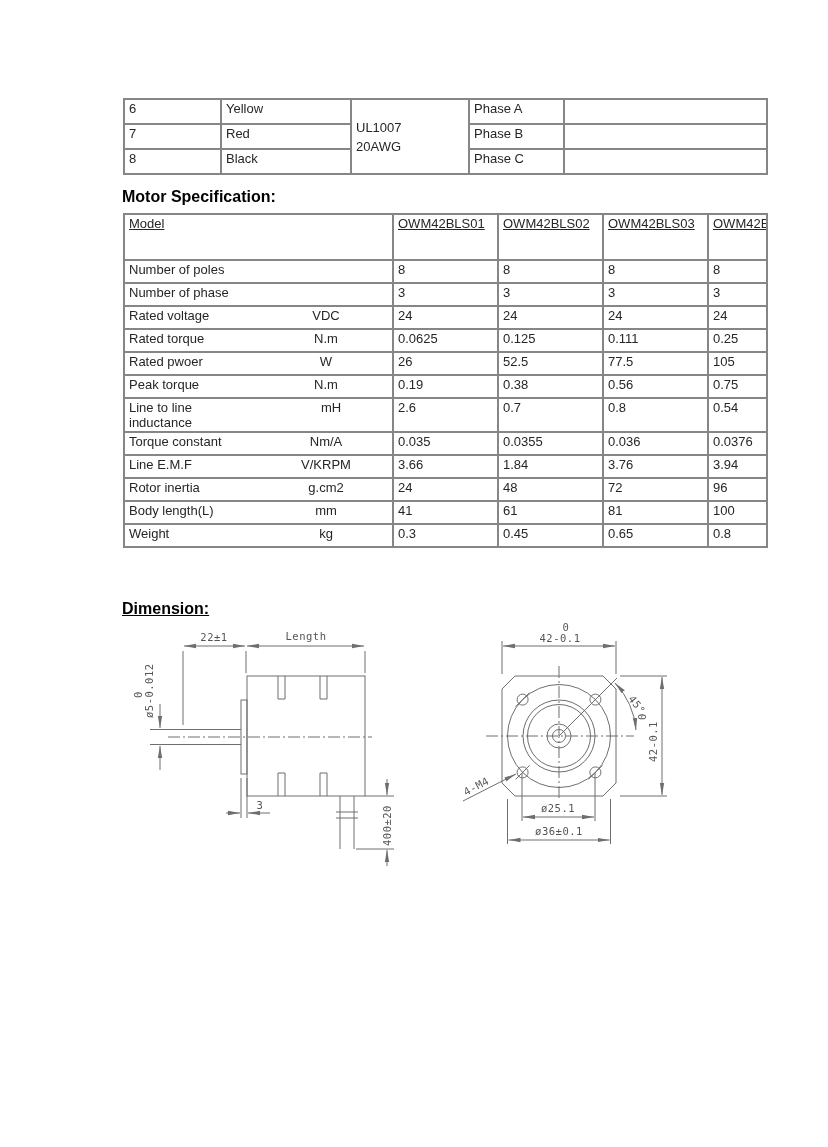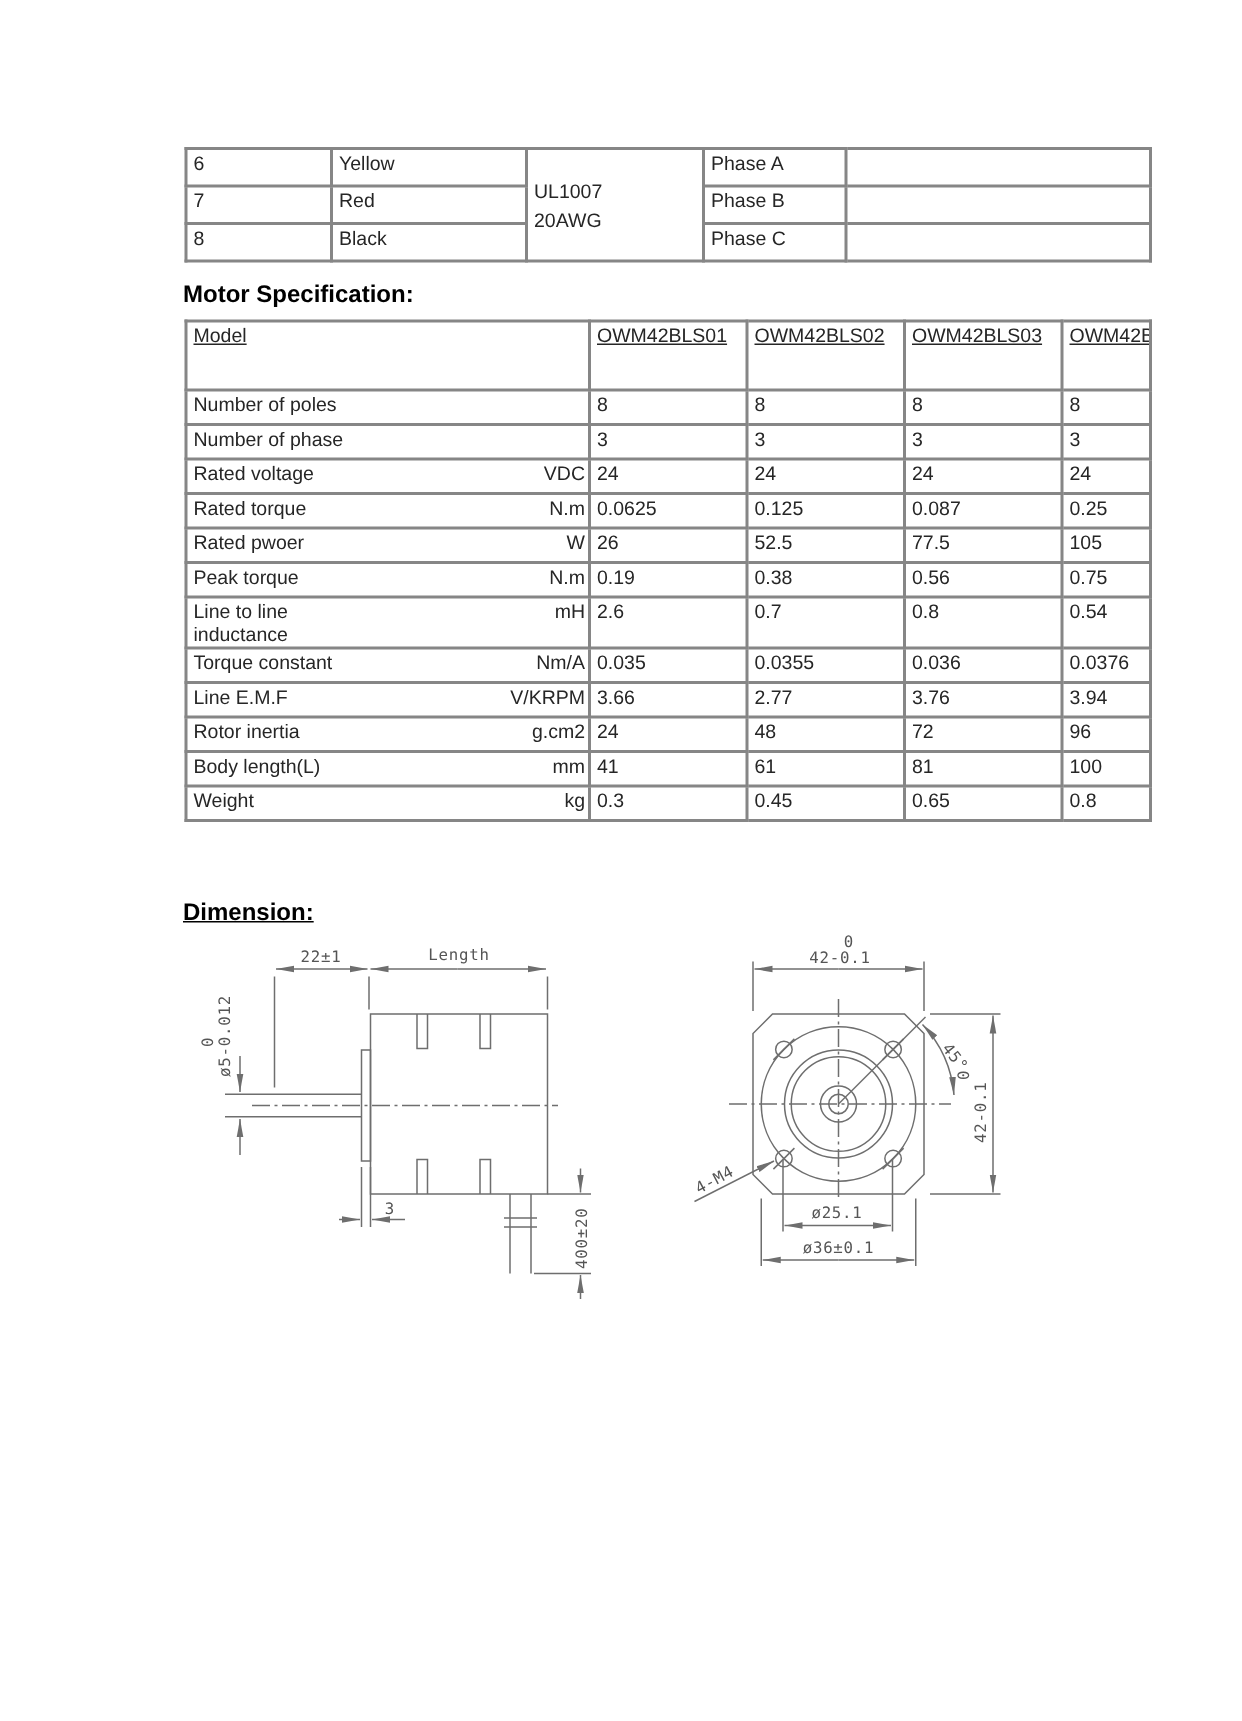--- a/index.html
+++ b/index.html
@@ -9,21 +9,21 @@
   td,th{border:2px solid #868686;font:13px/1.15 "Liberation Sans",sans-serif;color:#262626;
         padding:2px 2px 0 4px;vertical-align:top;text-align:left;font-weight:normal;
         overflow:hidden;white-space:normal;}
   .wiring{left:123px;top:98px;width:643px;}
   .wiring td{height:21px;}
   .wiring .wirespec{vertical-align:middle;line-height:1.45;}
   .spec{left:123px;top:213px;width:643px;}
   .spec .hdr td{height:42px;text-decoration:underline;}
   .spec td{height:19px;}
   .lblcell{display:flex;justify-content:space-between;gap:24px;}
-  .unit{display:inline-block;width:128px;text-align:right;}
+  .unit{display:inline-block;width:128px;text-align:center;}
   h2{position:absolute;left:122px;margin:0;font:bold 16px "Liberation Sans",sans-serif;color:#000;}
   #spec-heading{top:188px;}
   #dim-heading{top:600px;text-decoration:underline;}
   svg{position:absolute;left:0;top:0;}
   .dln{stroke:#6e6e6e;stroke-width:1;fill:none;}
   .cln{stroke:#6e6e6e;stroke-width:1;fill:none;stroke-dasharray:12 3 2 3;}
   .dtx{font-family:"DejaVu Sans Mono",monospace;font-size:10.5px;fill:#555;letter-spacing:0.5px;}
 </style>
 </head>
 <body>
@@ -120,21 +120,21 @@
     </tr>
     <tr>
       <td>
             <span class="lblcell">
               <span>Rated torque</span>
               <span class="unit">N.m</span>
             </span>
           </td>
       <td>0.0625</td>
       <td>0.125</td>
-      <td>0.087</td>
+      <td>0.111</td>
       <td>0.25</td>
     </tr>
     <tr>
       <td>
             <span class="lblcell">
               <span>Rated pwoer</span>
               <span class="unit">W</span>
             </span>
           </td>
       <td>26</td>
@@ -179,21 +179,21 @@
       <td>0.0376</td>
     </tr>
     <tr>
       <td>
             <span class="lblcell">
               <span>Line E.M.F</span>
               <span class="unit">V/KRPM</span>
             </span>
           </td>
       <td>3.66</td>
-      <td>2.77</td>
+      <td>1.84</td>
       <td>3.76</td>
       <td>3.94</td>
     </tr>
     <tr>
       <td>
             <span class="lblcell">
               <span>Rotor inertia</span>
               <span class="unit">g.cm2</span>
             </span>
           </td>

